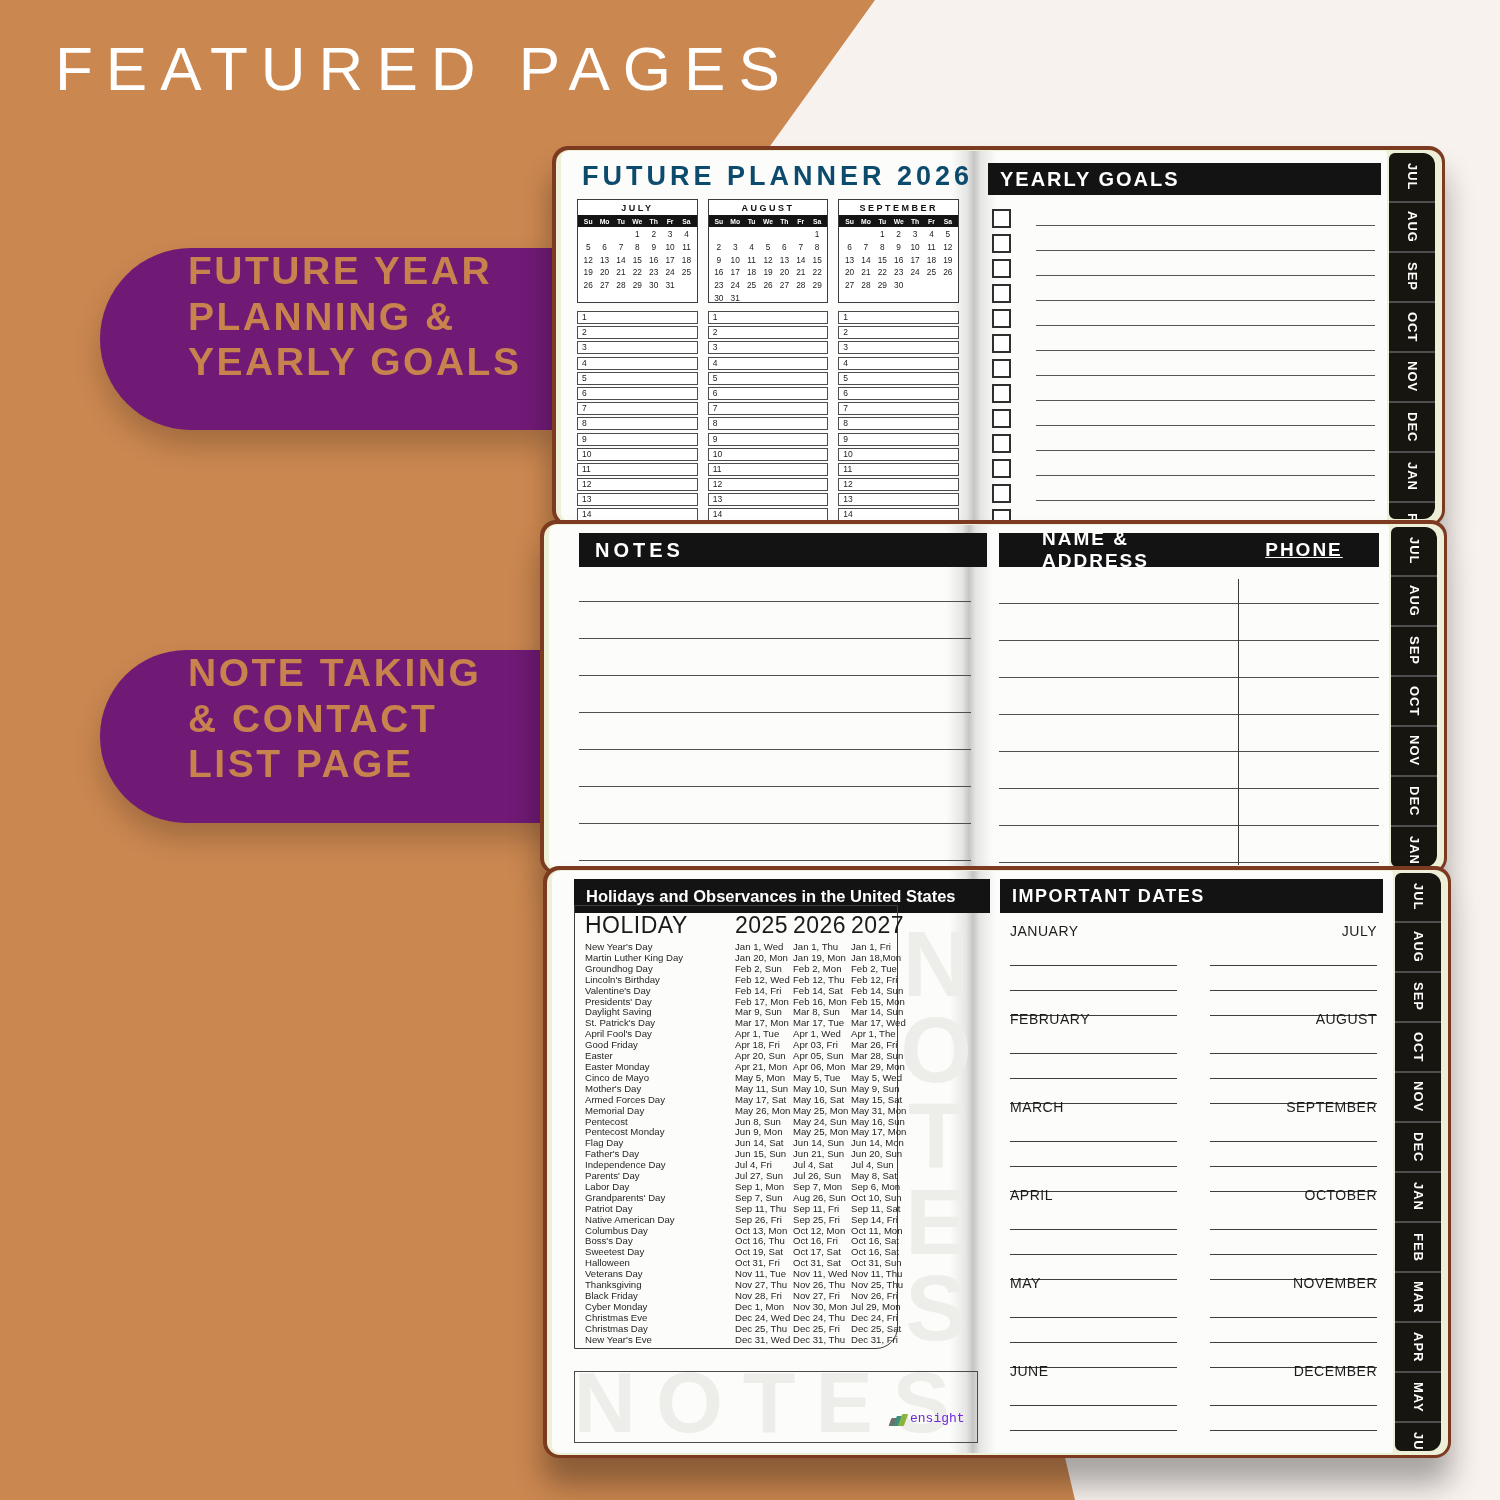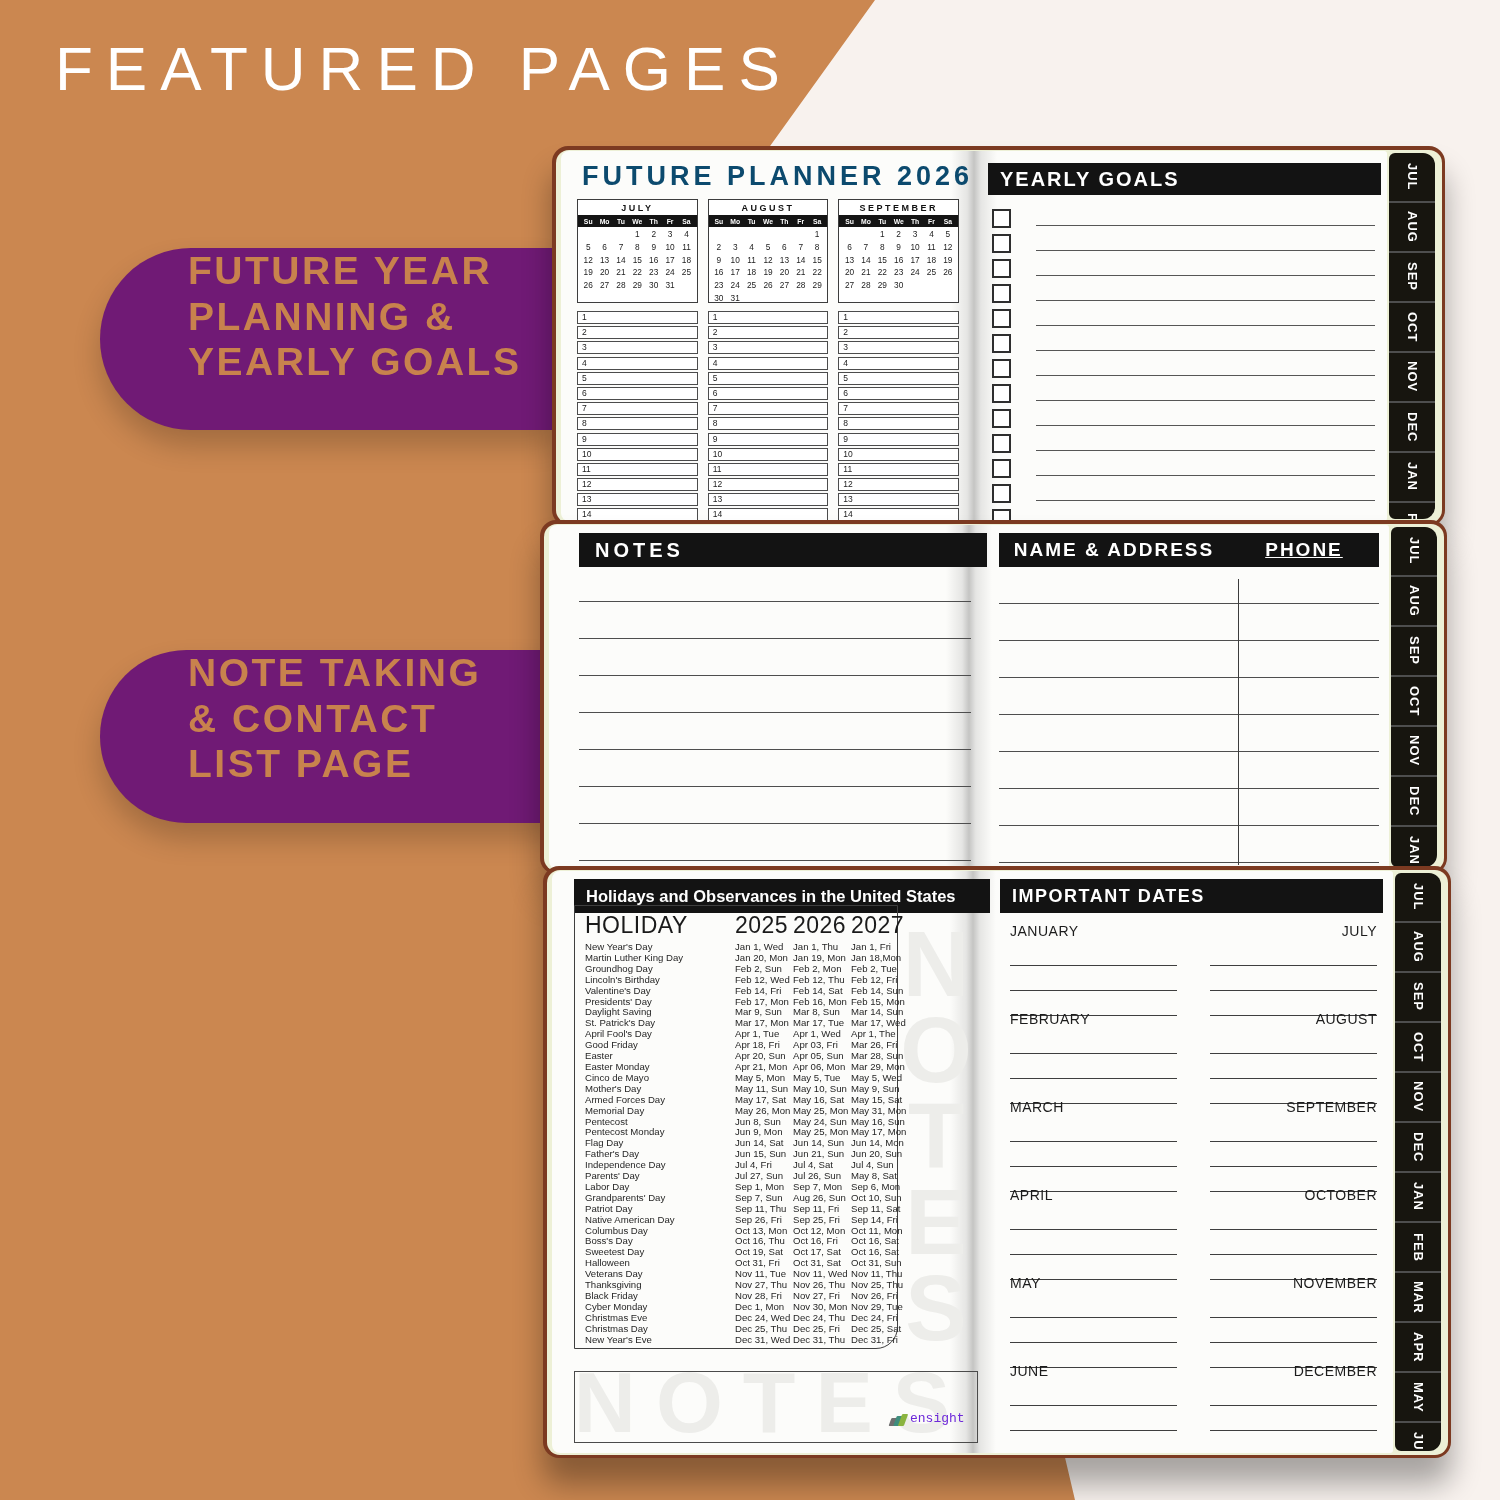--- a/index.html
+++ b/index.html
@@ -64,21 +64,21 @@
   .yg-row{position:relative;height:25px;}
   .yg-box{position:absolute;left:2px;top:2px;width:15px;height:15px;border:2px solid #2e2e2e;background:#fff;}
   .yg-line{position:absolute;left:46px;right:4px;top:18px;border-bottom:1.4px solid #565656;}
 
   
   .nt-bar{left:30px;width:392px;top:8px;height:34px;font-size:20px;font-weight:bold;
     letter-spacing:4px;padding-left:16px;}
   .nt-lines{position:absolute;left:30px;width:392px;top:40px;}
   .ln{height:36px;border-bottom:1.4px solid #4e4e4e;}
   .ct-bar{left:450px;right:10px;top:8px;height:34px;font-size:19px;font-weight:bold;letter-spacing:2px;}
-  .ct-name{flex:1;text-align:center;}
+  .ct-name{flex:1;text-align:left;padding-left:43px;}
   .ct-phone{width:150px;text-align:center;text-decoration:underline;}
   .ct-area{position:absolute;left:450px;right:10px;top:42px;bottom:4px;}
   .ct-lines{position:absolute;left:0;right:0;top:0;}
   .ct-divider{position:absolute;top:12px;bottom:0;right:140px;border-left:1.4px solid #3c3c3c;}
 
   
   .hd-bar{left:22px;width:404px;top:8px;height:34px;font-size:16.5px;font-weight:bold;padding-left:12px;}
   .hd-box{position:absolute;left:22px;top:34px;width:324px;height:444px;border:1.2px solid #3f3f3f;
     border-radius:0 0 22px 0;box-sizing:border-box;z-index:2;}
   .hd-head{display:grid;grid-template-columns:150px 58px 58px 58px;padding:6px 0 3px 10px;
@@ -743,21 +743,21 @@
             <div class="hd-row">
               <span>Black Friday</span>
               <span>Nov 28, Fri</span>
               <span>Nov 27, Fri</span>
               <span>Nov 26, Fri</span>
             </div>
             <div class="hd-row">
               <span>Cyber Monday</span>
               <span>Dec 1, Mon</span>
               <span>Nov 30, Mon</span>
-              <span>Nov 29, Tue</span>
+              <span>Jul 29, Mon</span>
             </div>
             <div class="hd-row">
               <span>Christmas Eve</span>
               <span>Dec 24, Wed</span>
               <span>Dec 24, Thu</span>
               <span>Dec 24, Fri</span>
             </div>
             <div class="hd-row">
               <span>Christmas Day</span>
               <span>Dec 25, Thu</span>

